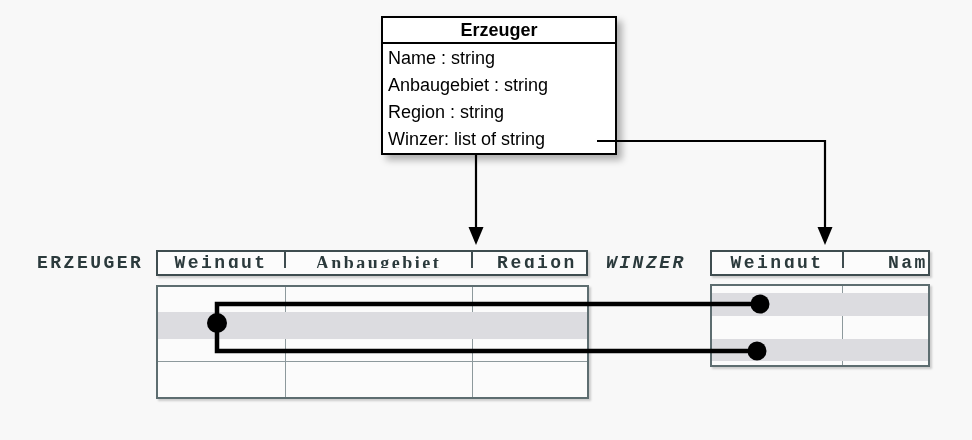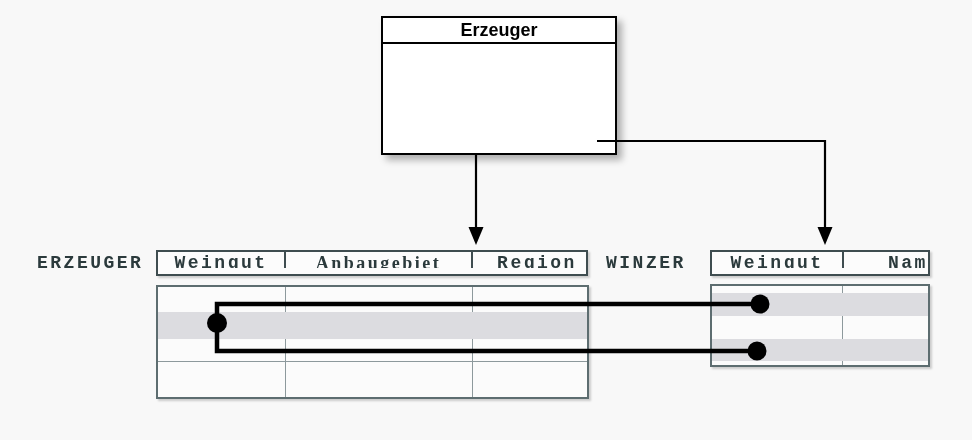--- a/index.html
+++ b/index.html
@@ -50,21 +50,21 @@
     height: 26px;
     line-height: 26px;
     font-family: "Liberation Mono", "DejaVu Sans Mono", monospace;
     font-weight: bold;
     font-size: 18px;
     letter-spacing: 2.5px;
     color: #2b3a3c;
     white-space: nowrap;
   }
   #lbl-erzeuger { left: 37px; }
-  #lbl-winzer  { left: 606px; }
+  #lbl-winzer  { left: 606px; font-style: italic; }
 
   
   .thead {
     position: absolute;
     top: 250px;
     height: 26px;
     background: #fcfcfc;
     border: 2px solid #3f4d50;
     box-sizing: border-box;
     display: flex;
@@ -128,20 +128,26 @@
     pointer-events: none;
   }
 </style>
 </head>
 <body>
 
 <div class="canvas">
 
   <div class="class-box">
     <div class="class-title">Erzeuger</div>
+    <div class="class-attrs">
+      <div class="attr">Name : string</div>
+      <div class="attr">Anbaugebiet : string</div>
+      <div class="attr">Region : string</div>
+      <div class="attr">Winzer: list of string</div>
+    </div>
   </div>
 
   <div class="tbl-label" id="lbl-erzeuger">ERZEUGER</div>
   <div class="thead" id="erz-head">
     <div class="th">Weingut</div>
     <div class="th bl">Anbaugebiet</div>
     <div class="th bl">Region</div>
   </div>
   <div class="tbody" id="erz-body">
     <div class="vline" style="left:127px"></div>

